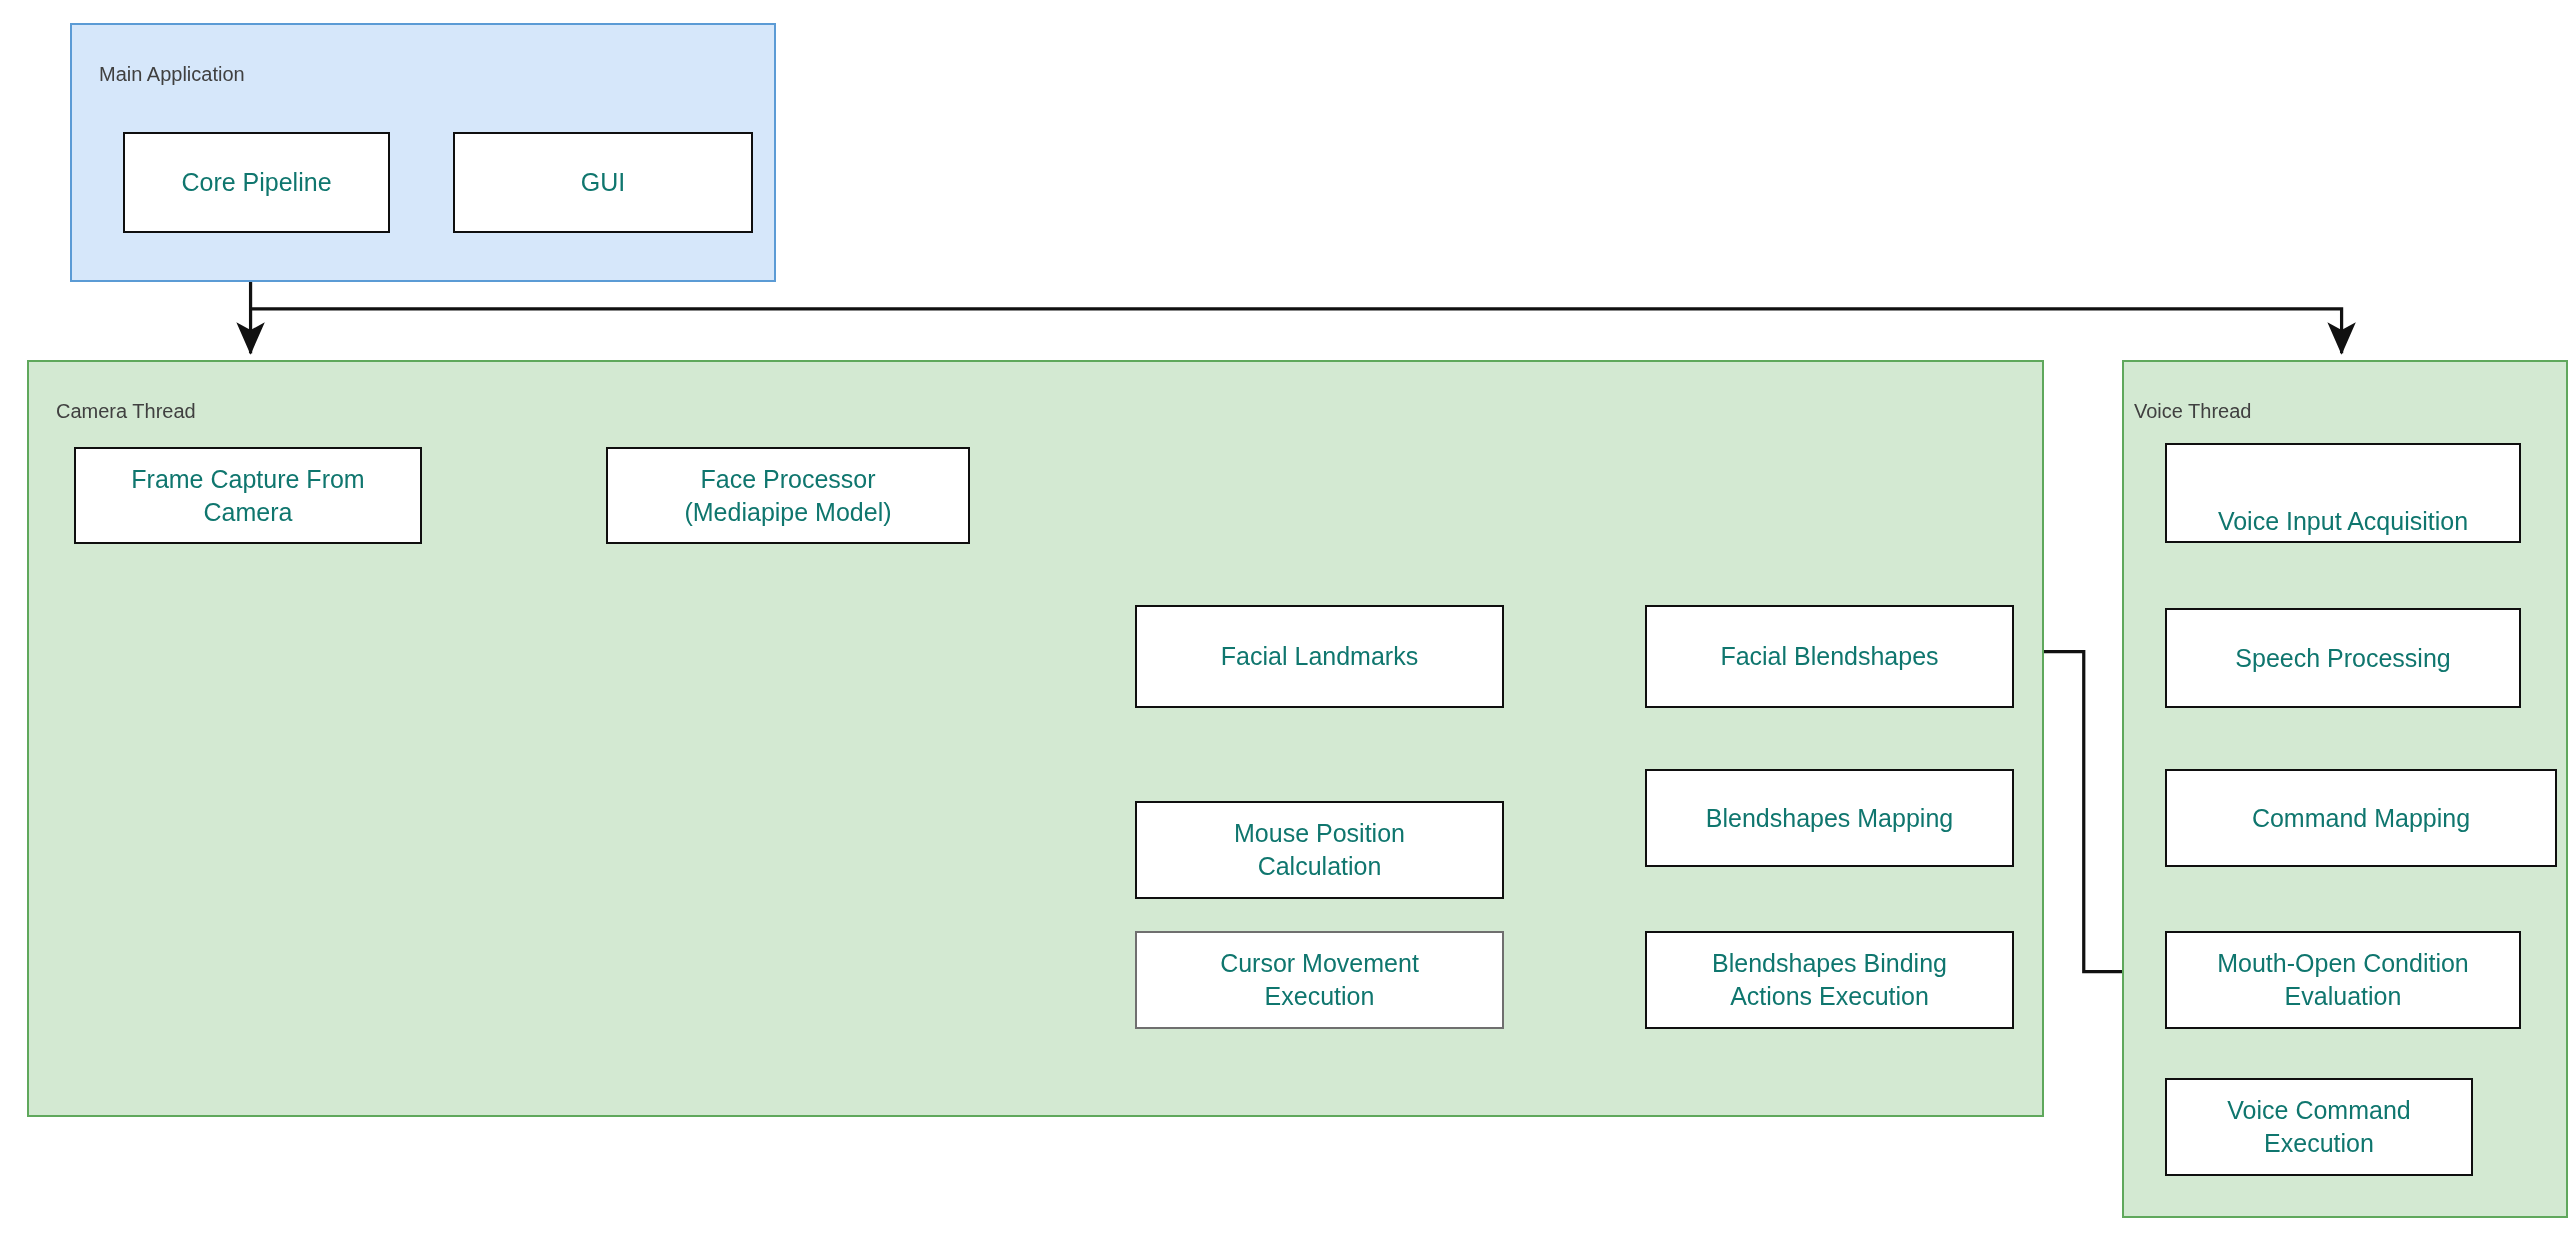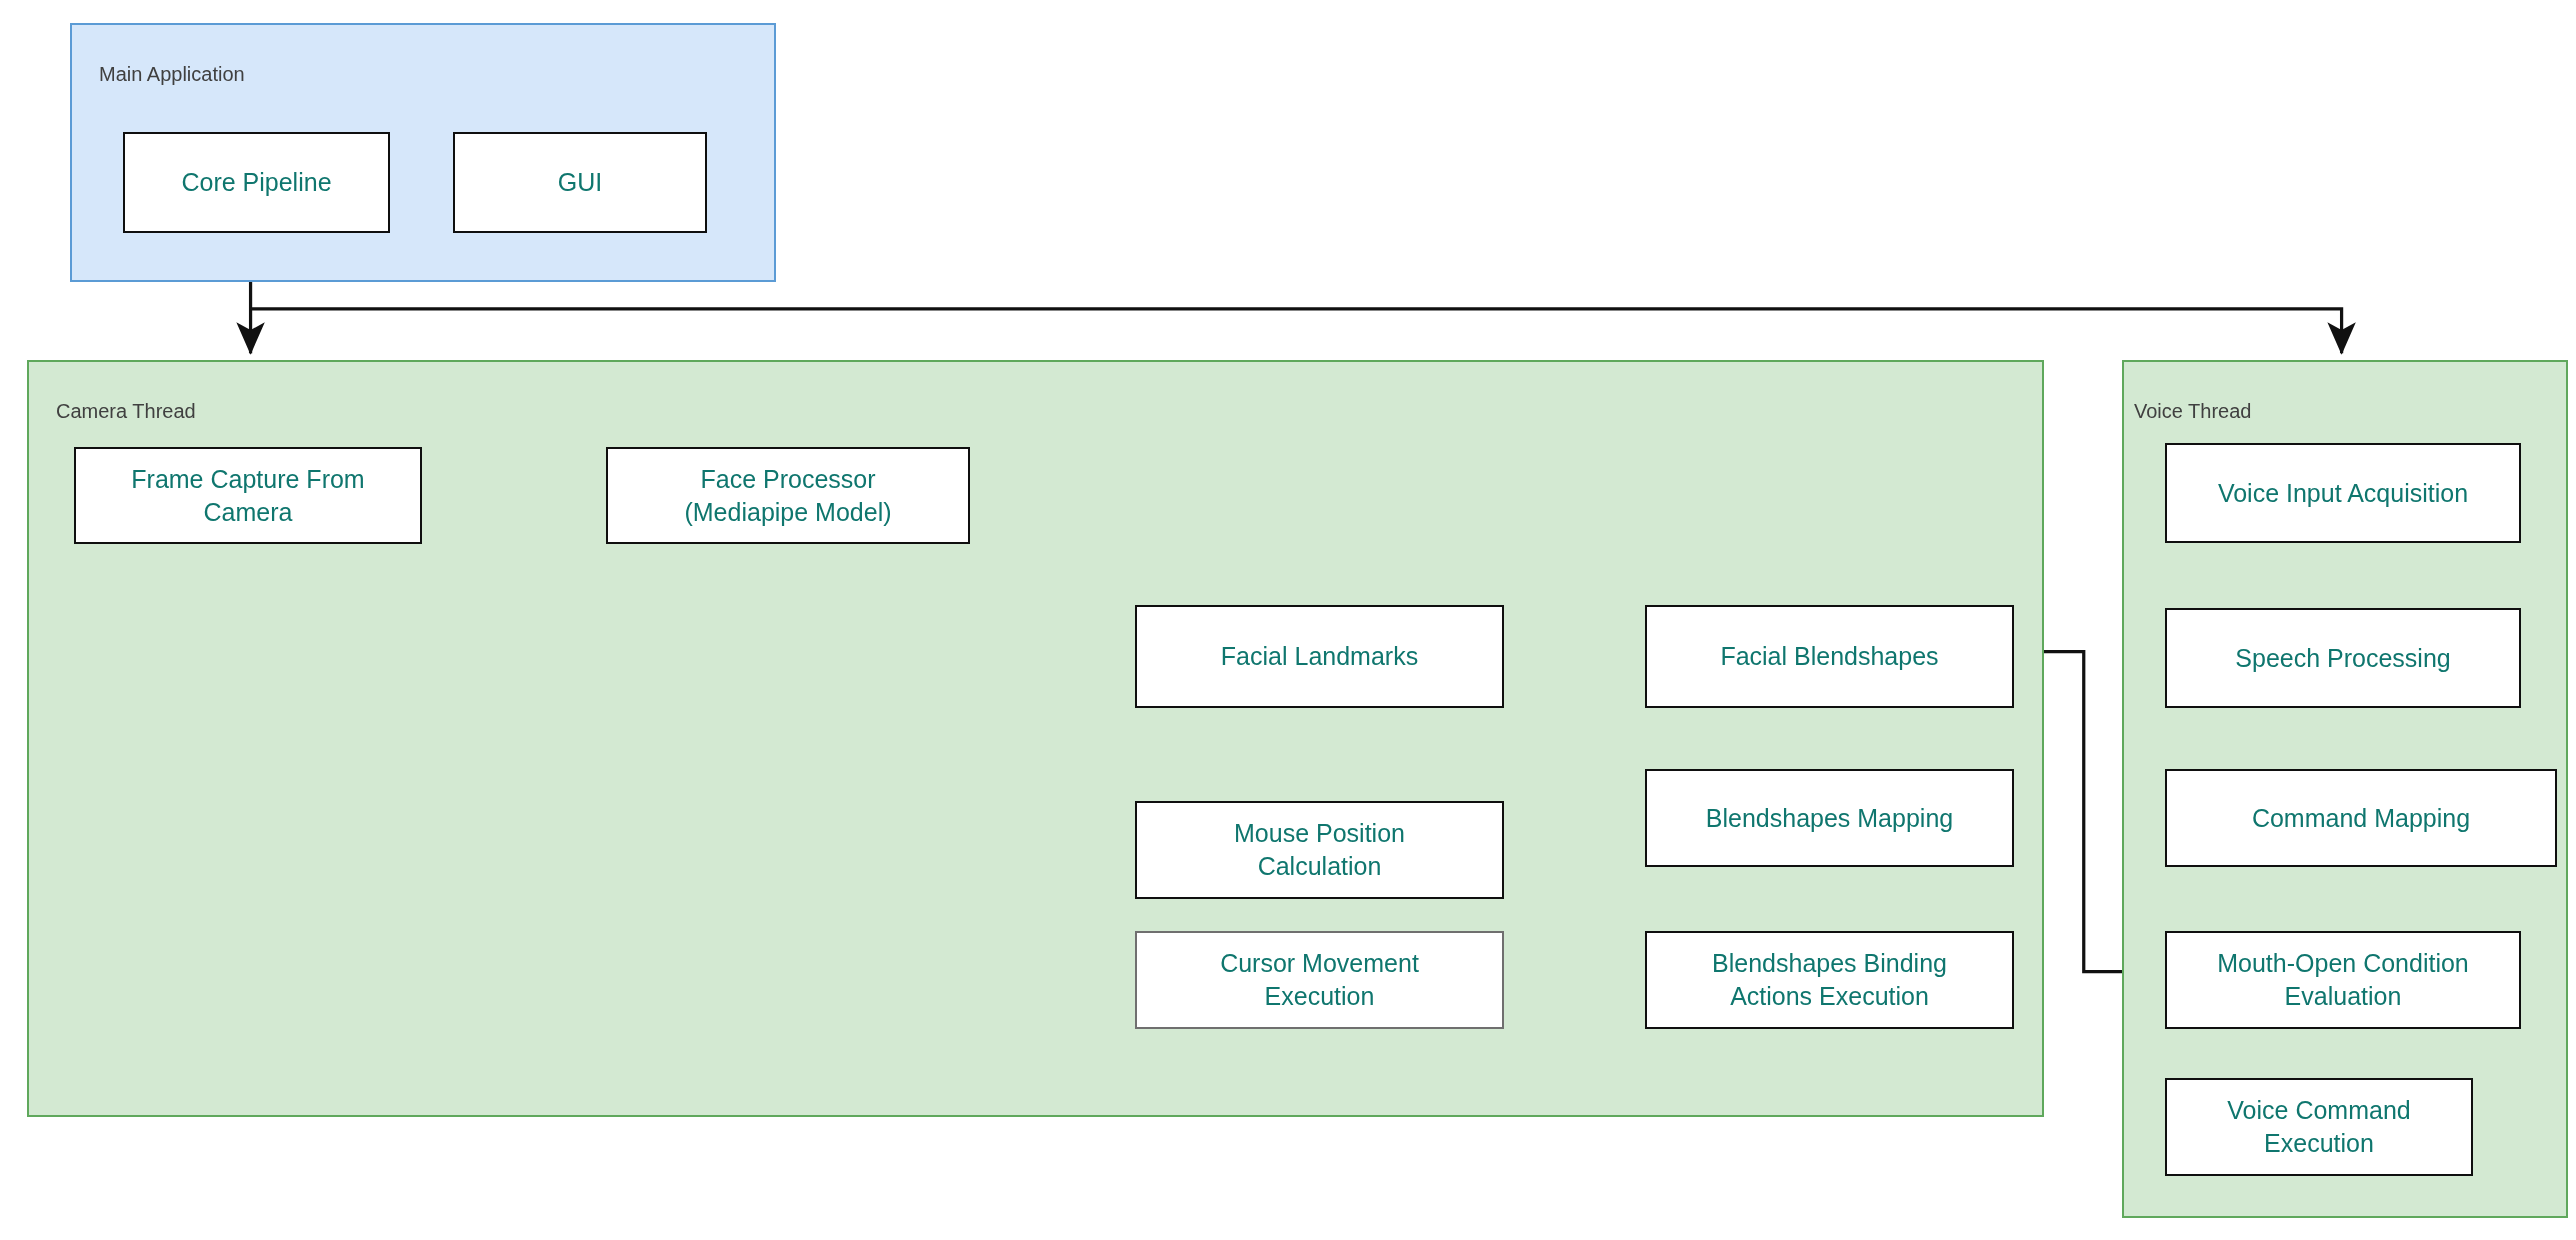--- a/index.html
+++ b/index.html
@@ -102,21 +102,21 @@
   </svg>
 
   <div class="group group-blue" style="left:70px; top:22.6px; width:706px; height:259px;">
     <div class="group-label" style="left:27px; top:39px;">Main Application</div>
   </div>
 
   <div class="node" style="left:123px; top:132px; width:267px; height:101px;">
     <span>Core Pipeline</span>
   </div>
 
-  <div class="node" style="left:453px; top:132px; width:254px; height:101px;">
+  <div class="node" style="left:453px; top:132px; width:300px; height:101px;">
     <span>GUI</span>
   </div>
 
   <div class="group group-green" style="left:27px; top:360px; width:2017px; height:757px;">
     <div class="group-label" style="left:27px; top:39px;">Camera Thread</div>
   </div>
 
   <div class="node" style="left:74px; top:447px; width:348px; height:97px;">
     <span>
       <span>Frame Capture From</span>
@@ -161,21 +161,21 @@
     <span>
       <span>Blendshapes Binding</span>
       <span>Actions Execution</span>
     </span>
   </div>
 
   <div class="group group-green" style="left:2122px; top:360px; width:446px; height:858px;">
     <div class="group-label" style="left:10px; top:39px;">Voice Thread</div>
   </div>
 
-  <div class="node" style="left:2165px; top:443px; width:356px; height:100px;">
+  <div class="node" style="left:2165px; top:443px; width:356px; height:100px;align-items:flex-end;">
     <span>Voice Input Acquisition</span>
   </div>
 
   <div class="node" style="left:2165px; top:608px; width:356px; height:100px;">
     <span>Speech Processing</span>
   </div>
 
   <div class="node" style="left:2165px; top:769px; width:392px; height:98px;">
     <span>Command Mapping</span>
   </div>

